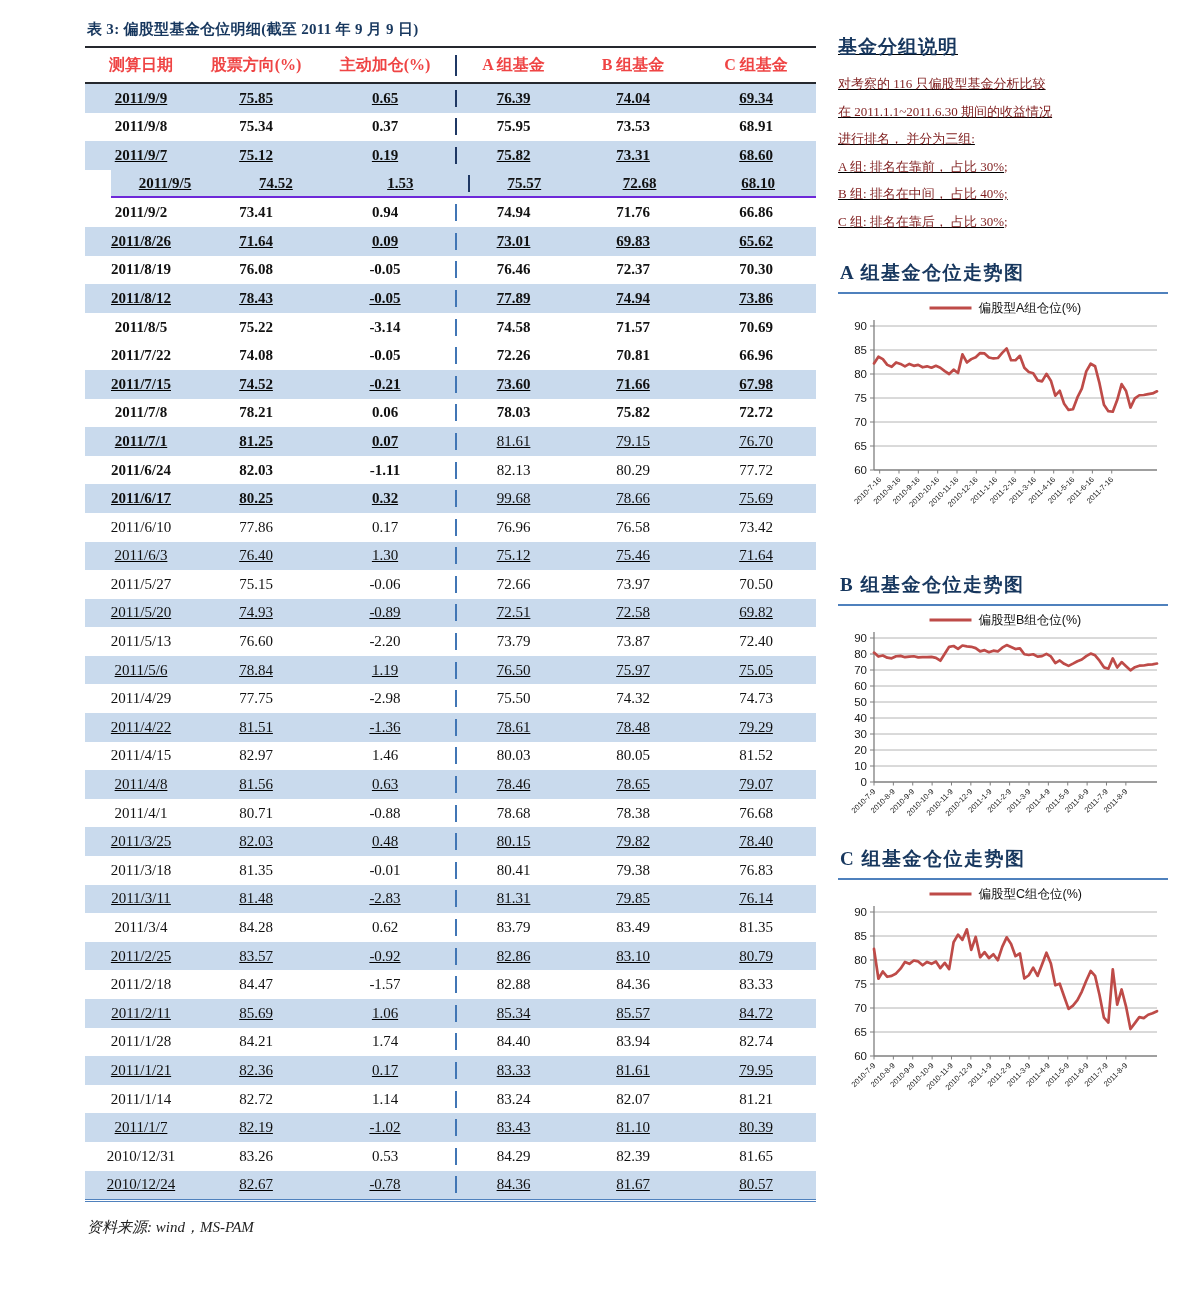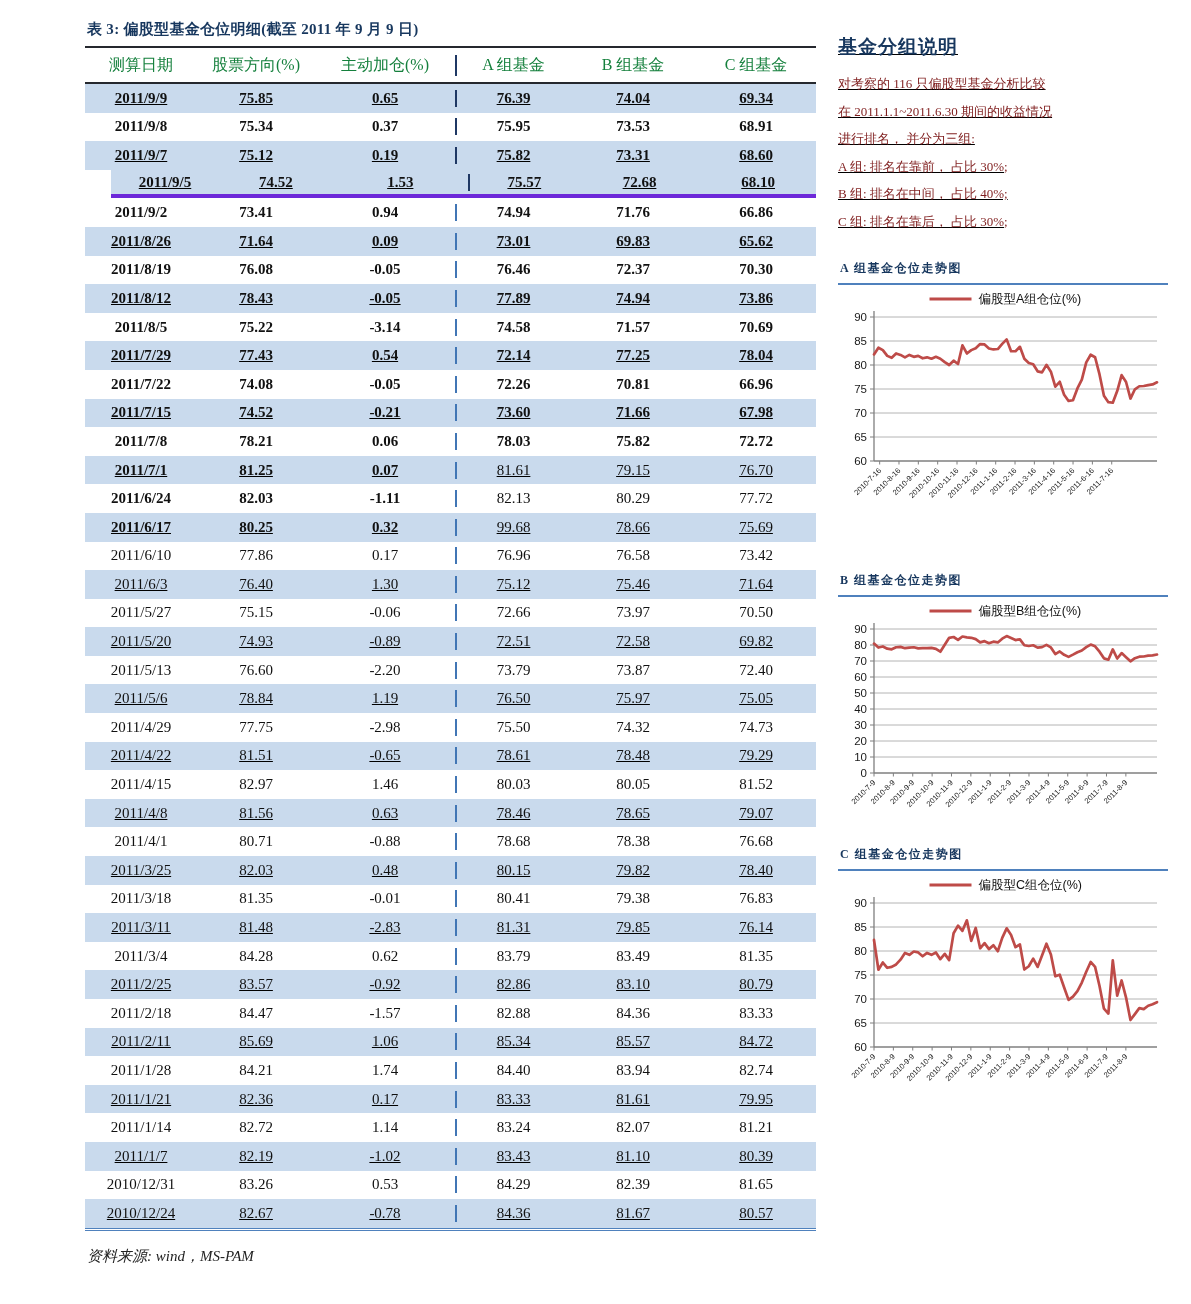--- a/index.html
+++ b/index.html
@@ -2,39 +2,39 @@
 <html><head>
 <meta charset="utf-8">
 <style>
   html,body{margin:0;padding:0;background:#fff;}
   .page{position:relative;width:1191px;height:1304px;background:#ffffff;overflow:hidden;
         font-family:"Liberation Serif","DejaVu Serif",serif;}
   
   .tablewrap{position:absolute;left:85px;top:14px;width:731px;}
   .ttitle{color:#17375E;font-weight:bold;font-size:15px;padding:6px 0 7px 2px;letter-spacing:.3px;}
   .thead{display:flex;height:34px;align-items:center;border-top:2px solid #25282e;border-bottom:2px solid #25282e;}
-  .thead .tcell{color:#15803d;font-weight:normal;font-size:16px;}
+  .thead .tcell{color:#ef4444;font-weight:bold;font-size:16px;}
   .trow{display:flex;height:28.6px;align-items:center;box-sizing:border-box;}
   .band{background:#C9DAED;text-decoration:underline;}
-  .thick{border-bottom:4px solid #6d28d9;margin-left:26px;}
+  .thick{border-bottom:2px solid #6d28d9;margin-left:26px;}
   .tbody{border-bottom:3px double #4F81BD;}
   .tcell{text-align:center;font-size:15px;color:#111;box-sizing:border-box;}
   .c0{width:112px;}.c1{width:118px;}.c2{width:140px;}.c3{width:115px;text-align:center;}.c4{width:126px;}.c5{width:120px;}
   .b{font-weight:bold;}
   .divL{border-left:2px solid;}
   .divDark{border-color:#1F3864;}
   .divBlue{border-color:#4176B5;}
   .source{margin-top:16px;font-style:italic;font-size:15px;color:#222;padding-left:2px;}
   
   .rightcol{position:absolute;left:838px;top:0;width:330px;height:1304px;}
   .notes{position:absolute;top:34px;left:0;width:330px;text-decoration:underline;}
   .notes-heading{font-size:19px;font-weight:bold;color:#17375E;margin:0 0 10px 0;letter-spacing:1px;}
   .note-line{font-size:13px;line-height:27.5px;color:#7f1d1d;}
   .chartblock{position:absolute;left:0;width:330px;}
-  .ctitle{font-size:12px;font-weight:bold;color:#17375E;letter-spacing:1.5px;padding:0 0 6px 2px;
+  .ctitle{font-size:19px;font-weight:bold;color:#17375E;letter-spacing:1.5px;padding:0 0 6px 2px;
           border-bottom:2px solid #4F81BD;}
   .csvg{display:block;margin-top:2px;}
   #chartA{top:260px;} #chartB{top:572px;} #chartC{top:846px;}
 </style>
 </head>
 <body>
 
 <div class="page">
 
   <div class="tablewrap">
@@ -113,28 +113,20 @@
           <div class="tcell c5 b">73.86</div>
         </div>
         <div class="trow">
           <div class="tcell c0 b">2011/8/5</div>
           <div class="tcell c1 b">75.22</div>
           <div class="tcell c2 b">-3.14</div>
           <div class="tcell c3 divL divBlue b">74.58</div>
           <div class="tcell c4 b">71.57</div>
           <div class="tcell c5 b">70.69</div>
         </div>
-        <div class="trow band">
-          <div class="tcell c0 b">2011/7/29</div>
-          <div class="tcell c1 b">77.43</div>
-          <div class="tcell c2 b">0.54</div>
-          <div class="tcell c3 divL divBlue b">72.14</div>
-          <div class="tcell c4 b">77.25</div>
-          <div class="tcell c5 b">78.04</div>
-        </div>
         <div class="trow">
           <div class="tcell c0 b">2011/7/22</div>
           <div class="tcell c1 b">74.08</div>
           <div class="tcell c2 b">-0.05</div>
           <div class="tcell c3 divL divBlue b">72.26</div>
           <div class="tcell c4 b">70.81</div>
           <div class="tcell c5 b">66.96</div>
         </div>
         <div class="trow band">
           <div class="tcell c0 b">2011/7/15</div>
@@ -228,21 +220,21 @@
           <div class="tcell c0">2011/4/29</div>
           <div class="tcell c1">77.75</div>
           <div class="tcell c2">-2.98</div>
           <div class="tcell c3 divL divBlue">75.50</div>
           <div class="tcell c4">74.32</div>
           <div class="tcell c5">74.73</div>
         </div>
         <div class="trow band">
           <div class="tcell c0">2011/4/22</div>
           <div class="tcell c1">81.51</div>
-          <div class="tcell c2">-0.65</div>
+          <div class="tcell c2">-1.36</div>
           <div class="tcell c3 divL divBlue">78.61</div>
           <div class="tcell c4">78.48</div>
           <div class="tcell c5">79.29</div>
         </div>
         <div class="trow">
           <div class="tcell c0">2011/4/15</div>
           <div class="tcell c1">82.97</div>
           <div class="tcell c2">1.46</div>
           <div class="tcell c3 divL divBlue">80.03</div>
           <div class="tcell c4">80.05</div>

